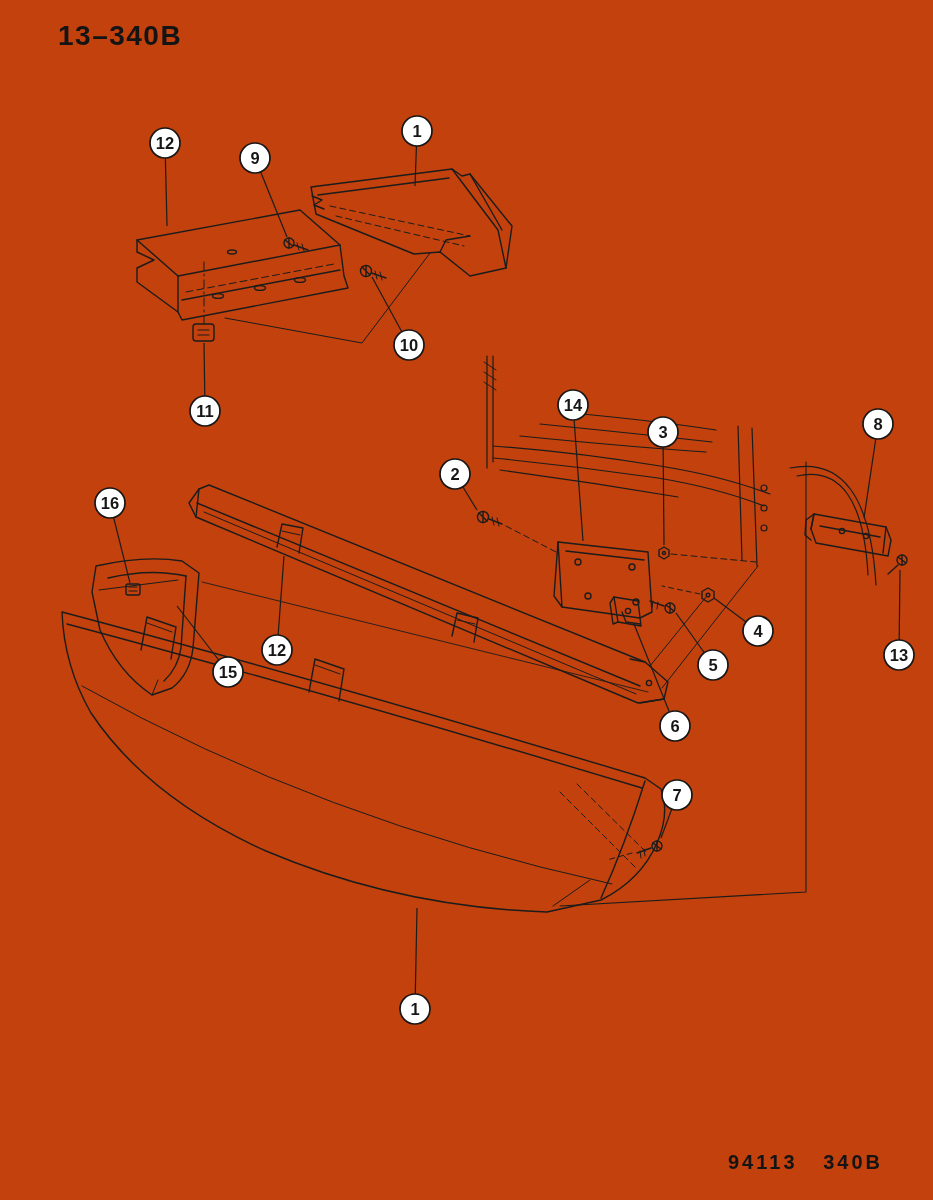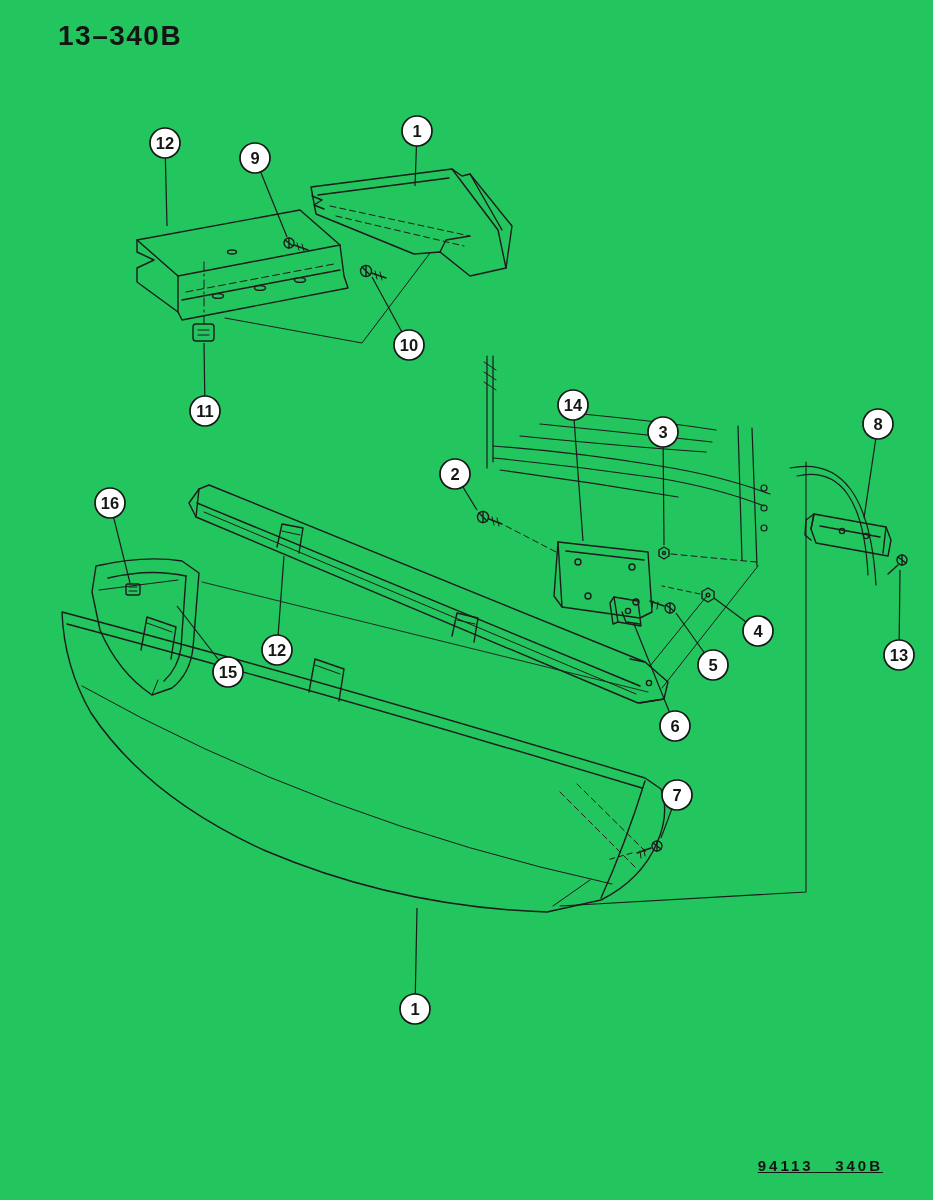--- a/index.html
+++ b/index.html
@@ -1,26 +1,26 @@
 <!DOCTYPE html>
 <html><head>
 <meta charset="utf-8">
 <style>
   html,body{margin:0;padding:0;background:#ffffff;}
   .page{
-    position:relative;width:933px;height:1200px;background:#22c55e;
+    position:relative;width:933px;height:1200px;background:#c2410c;
     font-family:"Liberation Sans",sans-serif;overflow:hidden;color:#141414;
   }
   .title{
     position:absolute;top:20px;left:58px;font-size:28px;font-weight:700;
     letter-spacing:1.5px;color:#141414;
   }
   .footer-code{
-    position:absolute;bottom:26px;right:50px;font-size:15px;font-weight:600;
-    letter-spacing:3px;color:#141414;white-space:pre;text-decoration:underline;
+    position:absolute;bottom:26px;right:50px;font-size:20px;font-weight:600;
+    letter-spacing:3px;color:#141414;white-space:pre;
   }
   svg.diagram{position:absolute;left:0;top:0;}
   .leader{stroke:#1c1c1c;stroke-width:1.2;fill:none;}
   .callout-circle{fill:#ffffff;stroke:#161616;stroke-width:1.7;}
   .callout-text{
     font-family:"Liberation Sans",sans-serif;font-size:16.5px;font-weight:600;
     fill:#161616;text-anchor:middle;
   }
 </style>
 </head>

